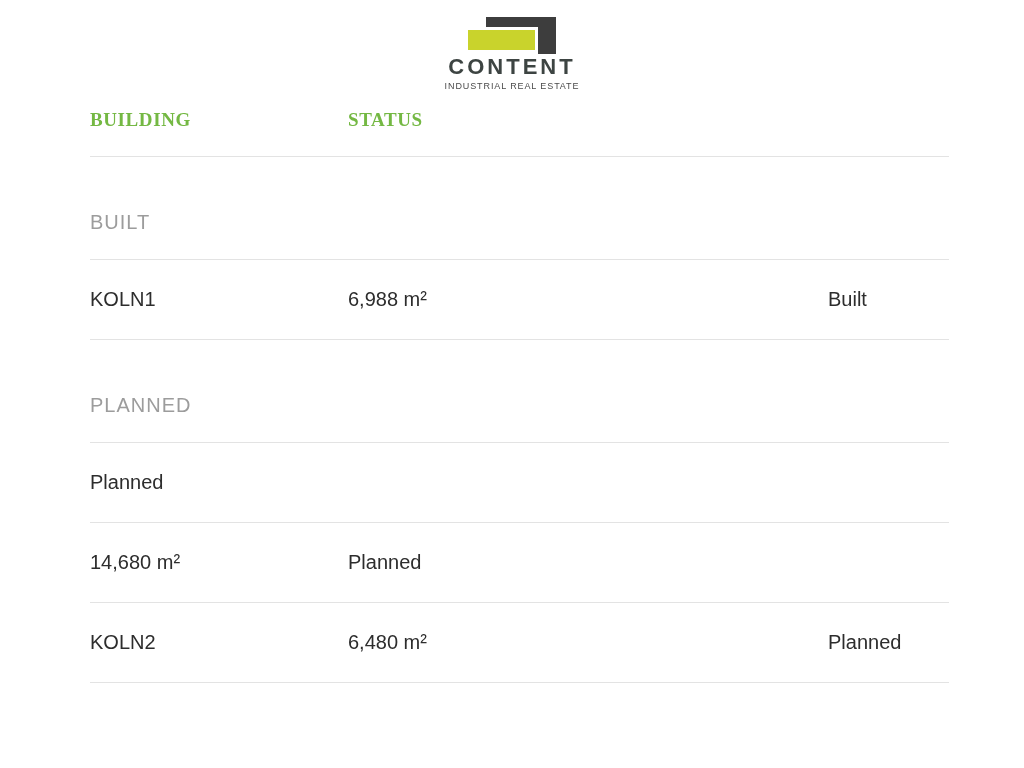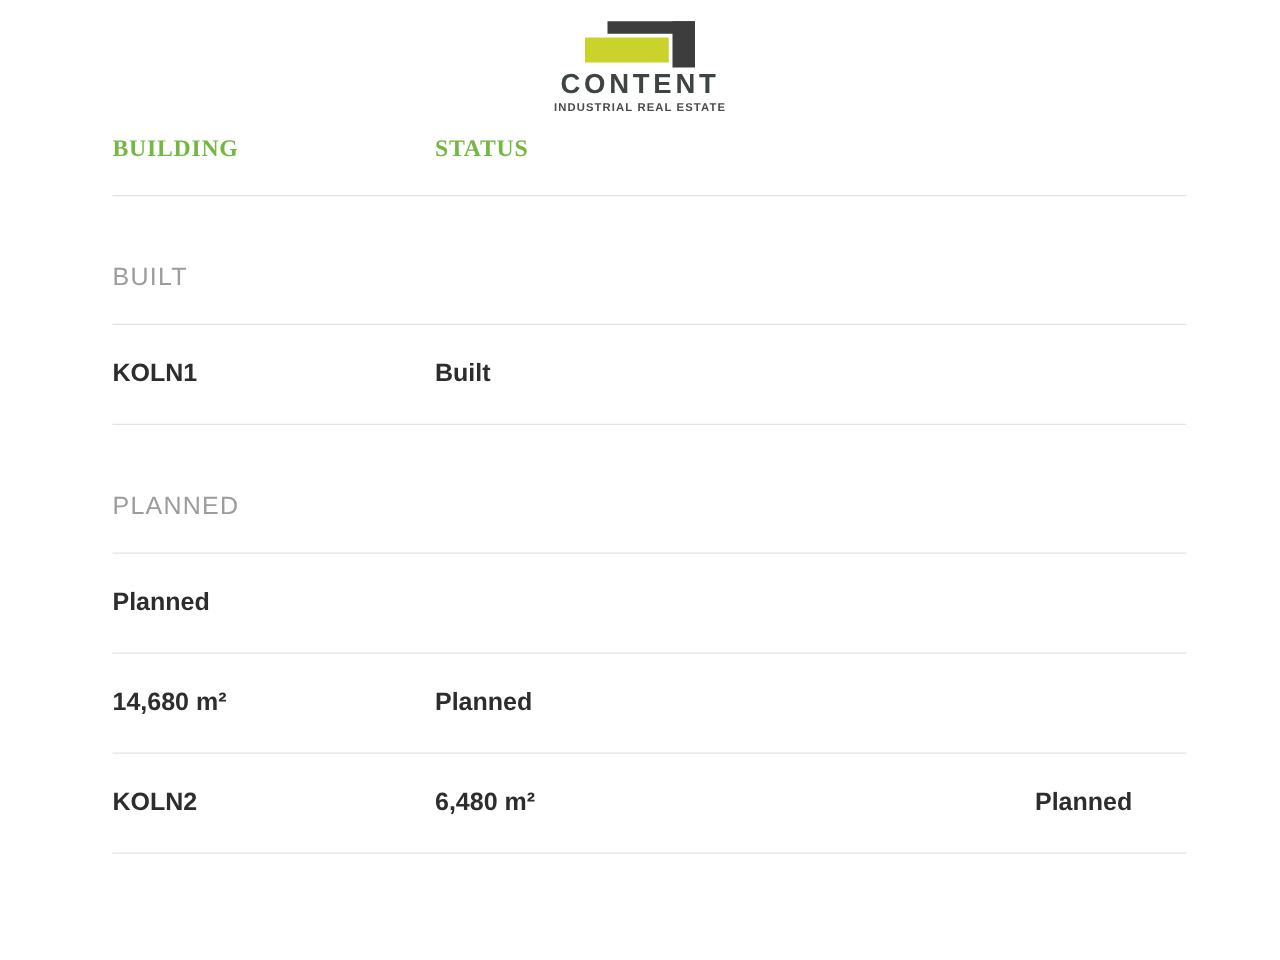--- a/index.html
+++ b/index.html
@@ -25,21 +25,21 @@
   .logo-mark .bar-yellow { position: absolute; left: 0;    top: 13px; width: 67px; height: 20px; background: #c9d32c; }
   .logo-name {
     margin-top: 2px;
     font-size: 22px; font-weight: 700;
     letter-spacing: 3px;
     color: #3d4442;
     line-height: 1;
   }
   .logo-tagline {
     margin-top: 4px;
-    font-size: 9px; font-weight: 700;
+    font-size: 9px; font-weight: 400;
     letter-spacing: 0.9px;
     color: #4a4a4a;
     line-height: 1;
   }
 
   
   .table {
     position: absolute;
     left: 90px; top: 84px;
     width: 859px;
@@ -69,21 +69,21 @@
     font-size: 20px;
     font-weight: 500;
     letter-spacing: 1px;
     line-height: 22px;
   }
   .data-row {
     height: 80px;
     border-bottom: 1px solid #e3e3e3;
     color: #2d2d2d;
     font-size: 20px;
-    font-weight: 700;
+    font-weight: 400;
     cursor: pointer;
   }
 </style>
 </head>
 <body>
 
 <div class="logo">
   <div class="logo-mark">
     <div class="bar-top"></div>
     <div class="bar-right"></div>
@@ -97,20 +97,21 @@
 
   <div class="grid-row header-row">
     <div class="col-header">BUILDING</div>
     <div class="col-header">STATUS</div>
   </div>
 
   <div class="group-label">BUILT</div>
 
   <div class="grid-row data-row">
     <div>KOLN1</div>
+    <div>6,988 m²</div>
     <div>Built</div>
   </div>
 
   <div class="group-label">PLANNED</div>
 
   <div class="grid-row data-row">
     <div>Planned</div>
   </div>
 
   <div class="grid-row data-row">

